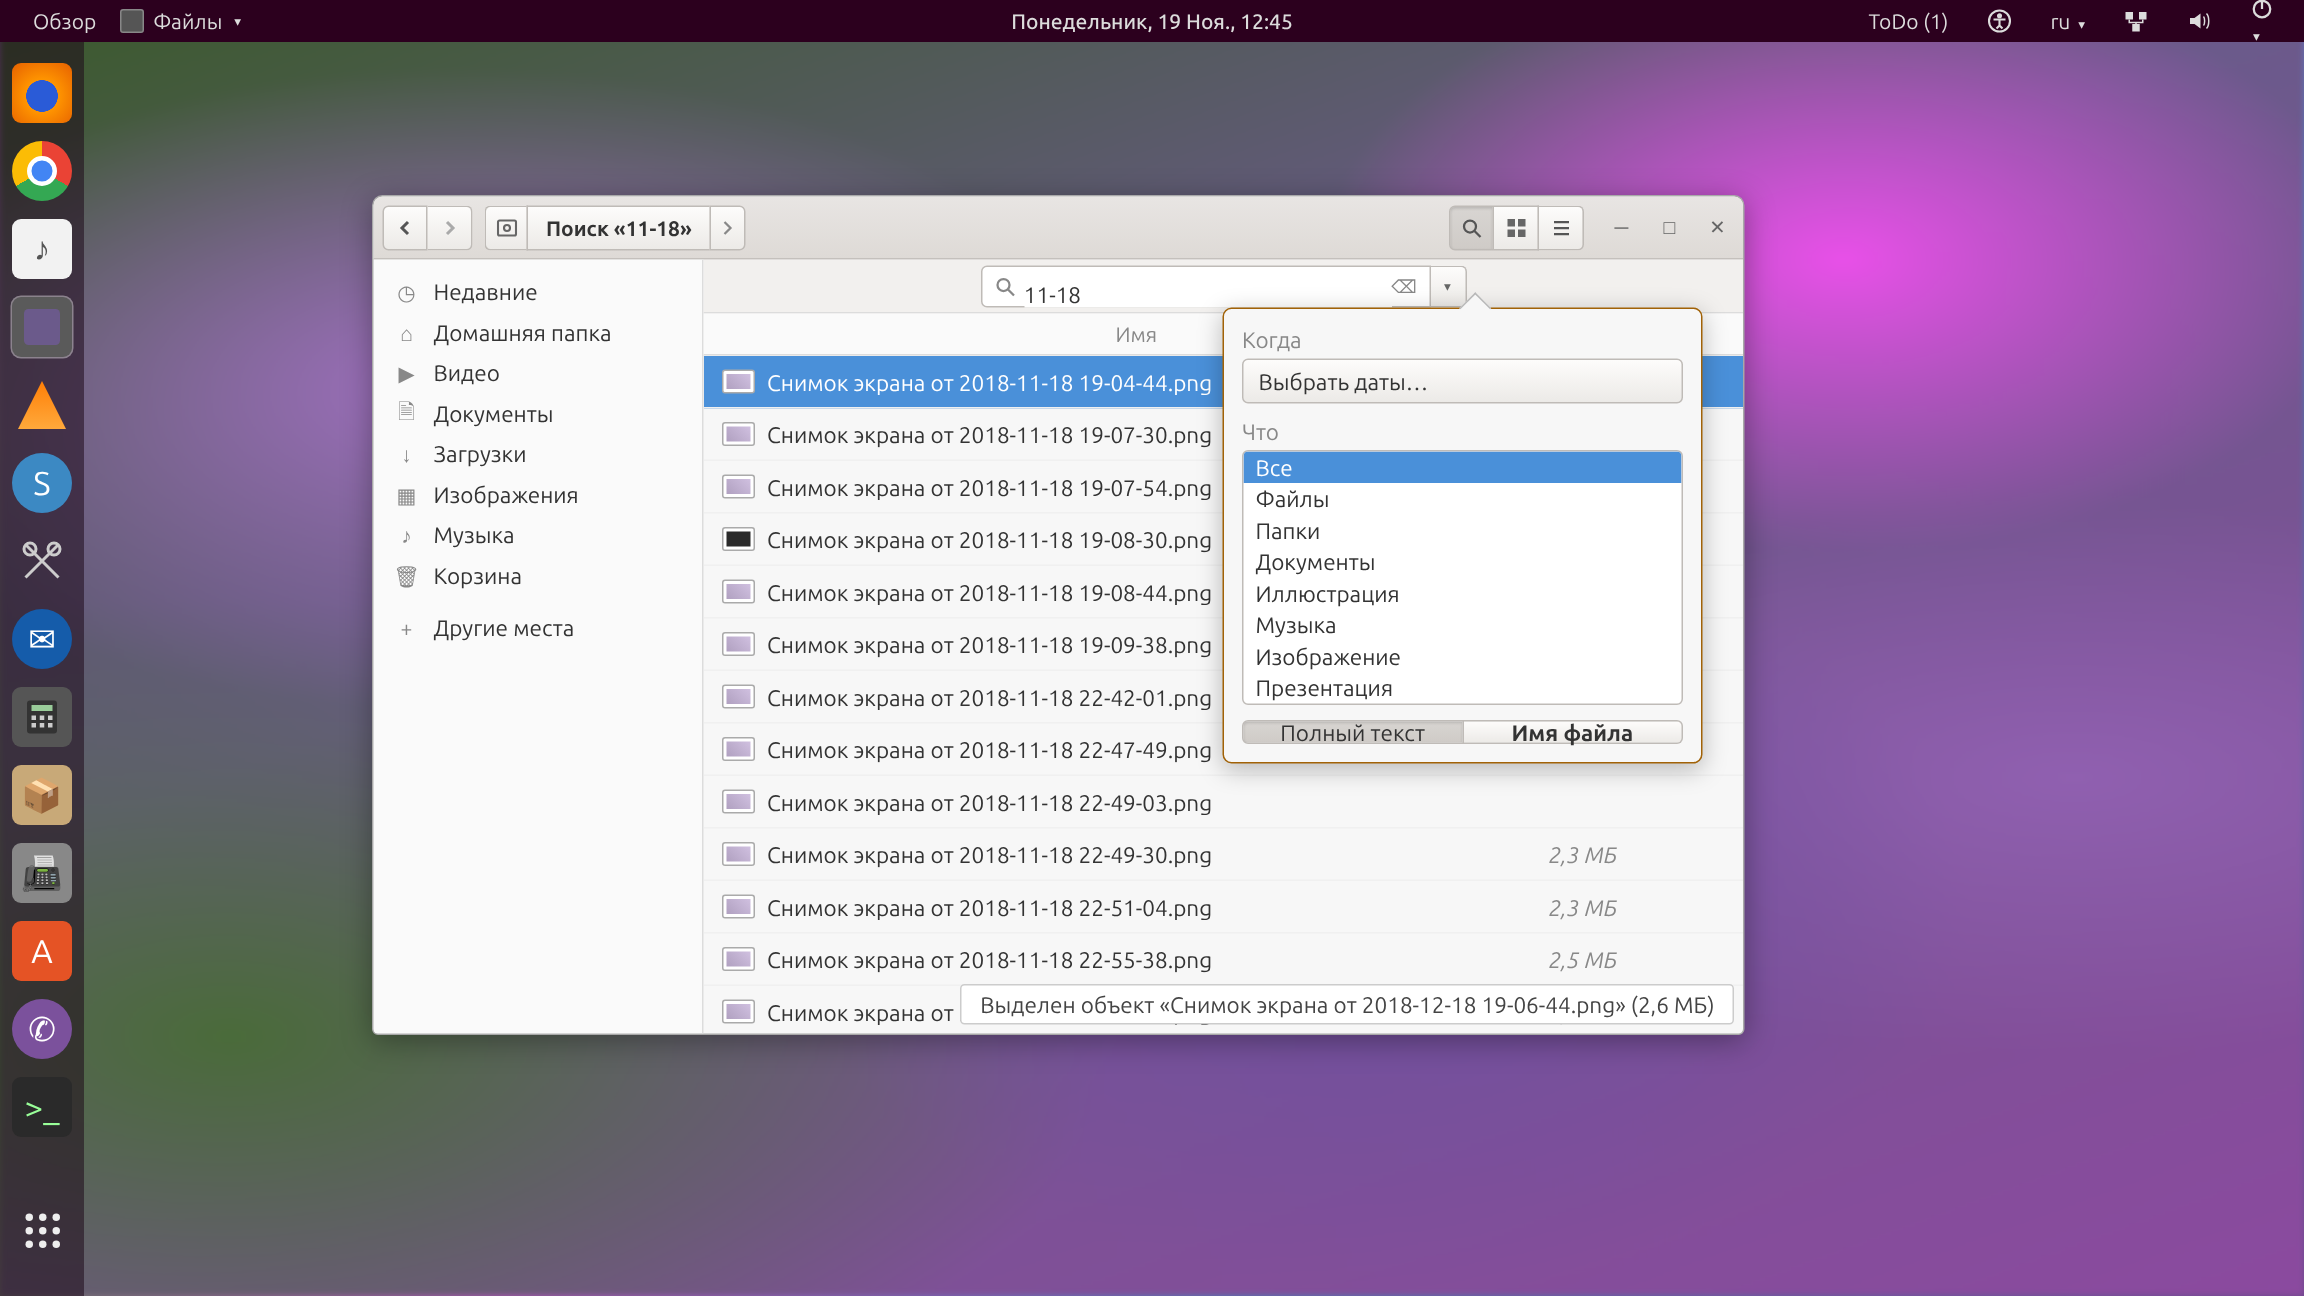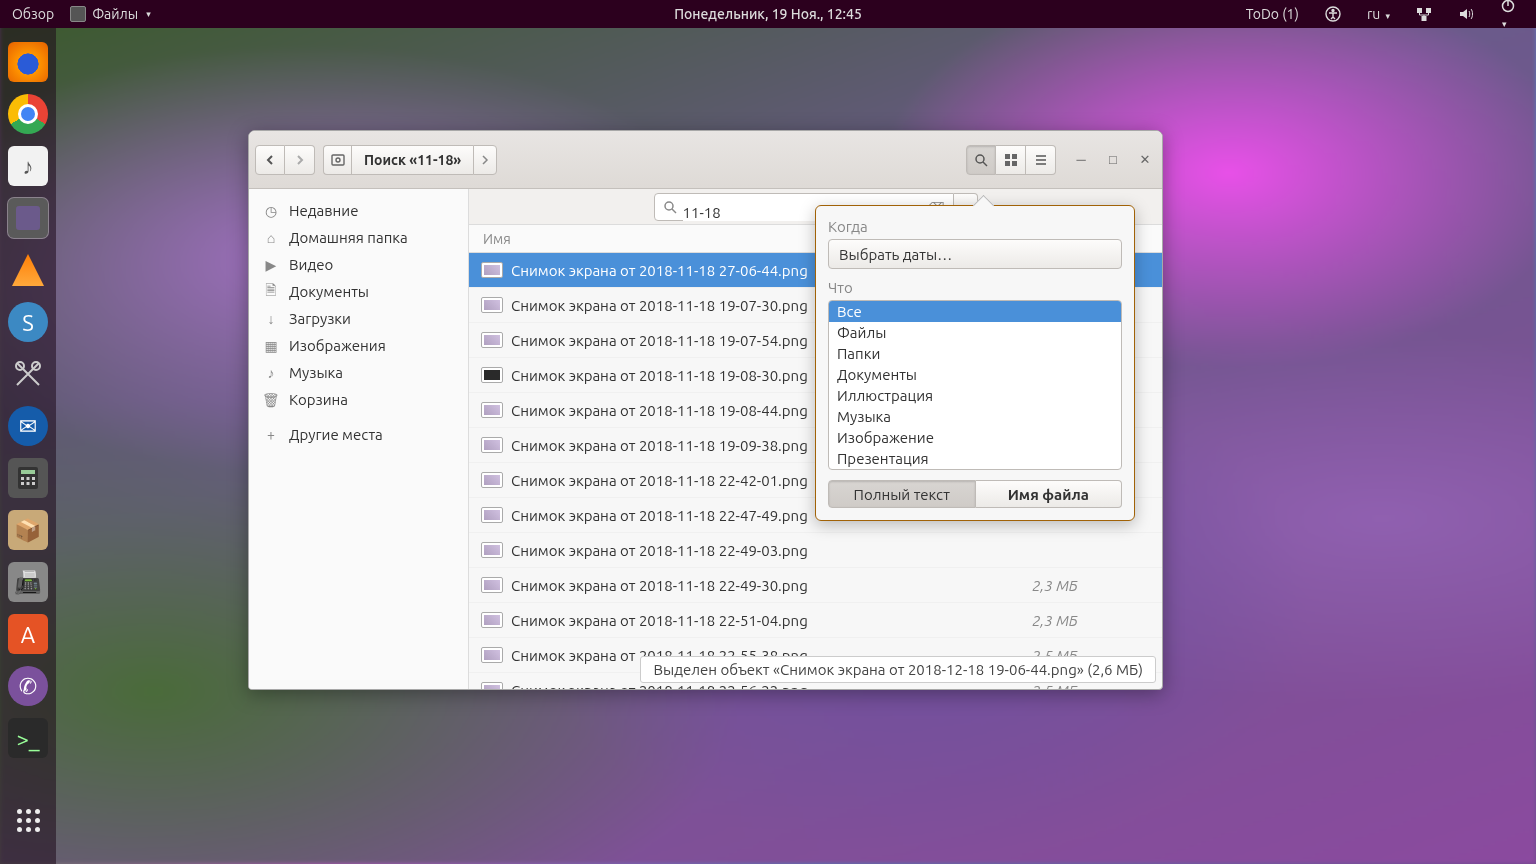--- a/index.html
+++ b/index.html
@@ -1,21 +1,21 @@
 <!DOCTYPE html>
 <html><head>
 <meta charset="utf-8">
 <style>
 * { box-sizing: border-box; margin: 0; padding: 0; font-family: Ubuntu, "Segoe UI", sans-serif; }
 body { width: 1536px; height: 864px; overflow: hidden; background: linear-gradient(135deg, #8b5a9f 0%, #5a8b4a 30%, #b855c0 50%, #4a7fb8 70%, #6b4a8b 100%); position: relative; }
 .wallpaper { position: absolute; inset: 0; background: radial-gradient(ellipse at 20% 30%, #a070c0 0%, transparent 25%), radial-gradient(ellipse at 80% 20%, #e850e8 0%, transparent 20%), radial-gradient(ellipse at 60% 70%, #7050a0 0%, transparent 30%), radial-gradient(ellipse at 90% 60%, #9060b0 0%, transparent 25%), radial-gradient(ellipse at 10% 80%, #4a6b3a 0%, transparent 30%), linear-gradient(160deg, #3a5a2a 0%, #6b5a8b 40%, #8b4a9f 100%); filter: blur(2px); }
 
 
 .top-panel { position: absolute; top: 0; left: 0; right: 0; height: 28px; background: #2c001e; color: #dcdcdc; display: flex; align-items: center; font-size: 14px; z-index: 100; }
-.top-panel .left { display: flex; align-items: center; gap: 4px; padding-left: 6px; }
+.top-panel .left { display: flex; align-items: center; gap: 4px; padding-left: 16px; }
 .top-panel .center { position: absolute; left: 50%; transform: translateX(-50%); font-weight: 500; }
 .top-panel .right { margin-left: auto; display: flex; align-items: center; gap: 14px; padding-right: 14px; }
 .top-panel .item { padding: 4px 6px; }
 .top-panel .glyph { font-size: 14px; }
 .app-menu { display: flex; align-items: center; gap: 6px; }
 .app-menu .files-icon { width:16px; height:16px; background:#555; border:1px solid #888; border-radius:2px; display:inline-block;}
 .tri-down { font-size: 9px; margin-left: 2px; }
 
 
 .dock { position: absolute; left: 0; top: 28px; bottom: 0; width: 56px; background: rgba(30,10,25,0.55); display: flex; flex-direction: column; align-items: center; padding-top: 14px; gap: 12px; z-index: 50; }
@@ -36,21 +36,21 @@
 .dock .scan { background:#888; }
 .dock .software { background:#e55325; }
 .dock .viber { background:#7b519c; border-radius:50%; }
 .dock .terminal { background:#2a2a2a; color:#9f9; }
 .dock .apps { margin-top:auto; margin-bottom:24px; background:transparent; }
 .dock .apps-grid { display:grid; grid-template-columns:repeat(3,5px); grid-template-rows:repeat(3,5px); gap:4px;}
 .dock .apps-grid span{ background:#eee; border-radius:50%;}
 
 
 .window { position:absolute; left:248px; top:130px; width:915px; height:560px; background:#f7f7f7; border:1px solid #a8a8a8; border-radius:7px 7px 4px 4px; box-shadow: 0 4px 20px rgba(0,0,0,0.35); display:flex; flex-direction:column; overflow:hidden;}
-.titlebar { height:58px; background: linear-gradient(#e8e5e3, #dedad6); border-bottom:1px solid #c4c0bc; display:flex; align-items:center; padding:0 6px; gap:4px;justify-content:space-between;}
+.titlebar { height:42px; background: linear-gradient(#e8e5e3, #dedad6); border-bottom:1px solid #c4c0bc; display:flex; align-items:center; padding:0 6px; gap:4px;justify-content:space-between;}
 .tb-btn { background: linear-gradient(#fdfcfb,#eceae7); border:1px solid #bfbbb7; border-radius:4px; height:30px; display:flex; align-items:center; justify-content:center; font-size:14px; color:#555; }
 .nav-back,.nav-fwd{width:30px;}
 .nav-grp{display:flex;} .nav-grp .tb-btn:first-child{border-radius:4px 0 0 4px;} .nav-grp .tb-btn:last-child{border-radius:0 4px 4px 0; border-left:none;}
 .path-box{display:flex; margin-left:4px;}
 .path-box .tb-btn{border-radius:0; border-right:none;}
 .path-box .tb-btn:first-child{border-radius:4px 0 0 4px;}
 .path-box .tb-btn:last-child{border-radius:0 4px 4px 0; border-right:1px solid #bfbbb7;}
 .path-seg{padding:0 12px; font-weight:bold; color:#333;}
 .titlebar .spacer{flex:1;}
 .tb-right{display:flex; gap:4px; align-items:center;}
@@ -65,21 +65,21 @@
 .sb-icon{width:16px; height:16px; color:#888; display:flex;align-items:center;justify-content:center;font-size:14px;}
 
 .main{flex:1; display:flex; flex-direction:column; overflow:hidden; position:relative;}
 .search-bar{height:36px; border-bottom:1px solid #dcdcdc; background:#f2f0ee; display:flex; align-items:center; justify-content:center; gap:0;}
 .search-input-wrap{display:flex; align-items:center; background:#fff; border:1px solid #bfbbb7; border-radius:4px 0 0 4px; height:28px; width:300px; padding:0 8px;}
 .search-input-wrap input{border:none; outline:none; flex:1; font-size:15px; color:#333;}
 .search-clear{color:#888; font-size:12px; cursor:pointer;}
 .search-dd{height:28px; width:24px; border:1px solid #bfbbb7; border-left:none; border-radius:0 4px 4px 0; background:linear-gradient(#fdfcfb,#eceae7); display:flex;align-items:center;justify-content:center; font-size:9px; color:#666;}
 
 .col-head{height:28px; border-bottom:1px solid #dcdcdc; background:#fafafa; display:flex; align-items:center; font-size:14px; color:#888;}
-.col-head .cname{padding-left:14px; flex:1;}
+.col-head .cname{padding-left:14px; flex:1;text-align:center;}
 .col-head .csize{width:130px;}
 
 .file-list{flex:1; overflow:auto;}
 .row{display:flex; align-items:center; height:35px; padding-left:12px; border-bottom:1px solid #f0f0f0; font-size:15px; color:#333;}
 .row.sel{background:#4a90d9; color:#fff;}
 .row .ficon{width:22px; height:16px; margin-right:8px; background:#fff; border:1px solid #aaa; border-radius:2px; display:inline-block; position:relative;}
 .row .ficon::after{content:""; position:absolute; inset:2px; background:linear-gradient(45deg,#b0a0c0,#d0c0e0);}
 .row .ficon.dark::after{background:#2a2a2a;}
 .row .fname{flex:1; white-space:nowrap; overflow:hidden; text-overflow:ellipsis;}
 .row .fsize{width:130px; color:#888;font-style:italic;}
@@ -89,21 +89,21 @@
 
 
 .popover{position:absolute; left:815px; top:205px; width:320px; background:#f7f7f7; border:1px solid #a16207; border-radius:6px; box-shadow:0 4px 16px rgba(0,0,0,0.25); z-index:200; padding:12px;}
 .popover::before{content:""; position:absolute; top:-8px; left:160px; width:14px; height:14px; background:#f7f7f7; border-left:1px solid #b8b8b8; border-top:1px solid #b8b8b8; transform:rotate(45deg);}
 .pop-label{color:#888; font-size:15px; margin-bottom:4px;}
 .pop-btn{width:100%; height:30px; background:linear-gradient(#fdfcfb,#eceae7); border:1px solid #bfbbb7; border-radius:4px; text-align:left; padding:0 10px; font-size:15px; color:#333; margin-bottom:10px;}
 .type-list{border:1px solid #bfbbb7; border-radius:4px; background:#fff; overflow:hidden; max-height:186px; overflow-y:auto;}
 .type-item{padding:2px 8px; font-size:15px; color:#333;}
 .type-item.sel{background:#4a90d9; color:#fff;}
 .seg-toggle{display:flex; margin-top:10px;}
-.seg-toggle .seg{flex:1; height:28px; border:1px solid #bfbbb7; background:linear-gradient(#fdfcfb,#eceae7); display:flex; align-items:center; justify-content:center; font-size:15px; color:#333;}
+.seg-toggle .seg{flex:1; height:16px; border:1px solid #bfbbb7; background:linear-gradient(#fdfcfb,#eceae7); display:flex; align-items:center; justify-content:center; font-size:15px; color:#333;}
 .seg-toggle .seg:first-child{border-radius:4px 0 0 4px;}
 .seg-toggle .seg:last-child{border-radius:0 4px 4px 0; border-left:none;font-weight:bold;}
 .seg-toggle .seg.active{background:linear-gradient(#d8d5d2,#cfcbc7); box-shadow:inset 0 1px 2px rgba(0,0,0,0.15);}
 
 svg{display:block;}
 </style>
 </head>
 <body>
 
 <div class="wallpaper"></div>
@@ -310,21 +310,21 @@
         </div>
         <div class="search-dd">▾</div>
       </div>
       <div class="col-head">
         <div class="cname">Имя</div>
         <div class="csize">…ес</div>
       </div>
       <div class="file-list" id="filelist">
           <div class="row sel">
             <span class="ficon"></span>
-            <span class="fname">Снимок экрана от 2018-11-18 27-06-44.png</span>
+            <span class="fname">Снимок экрана от 2018-11-18 19-04-44.png</span>
             <span class="fsize"></span>
           </div>
           <div class="row">
             <span class="ficon"></span>
             <span class="fname">Снимок экрана от 2018-11-18 19-07-30.png</span>
             <span class="fsize"></span>
           </div>
           <div class="row">
             <span class="ficon"></span>
             <span class="fname">Снимок экрана от 2018-11-18 19-07-54.png</span>

